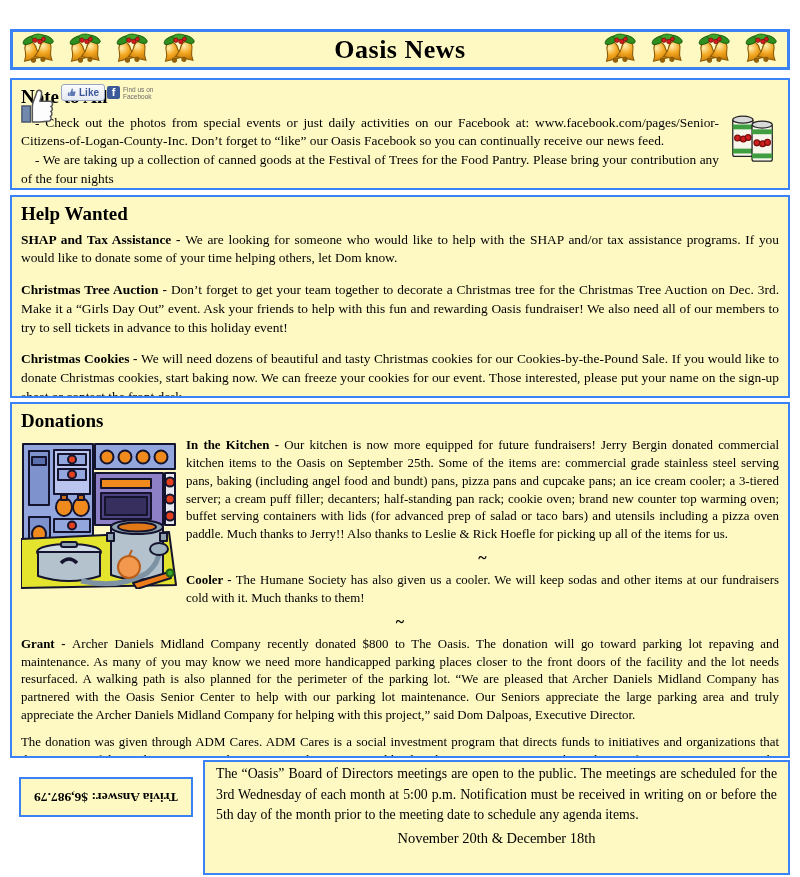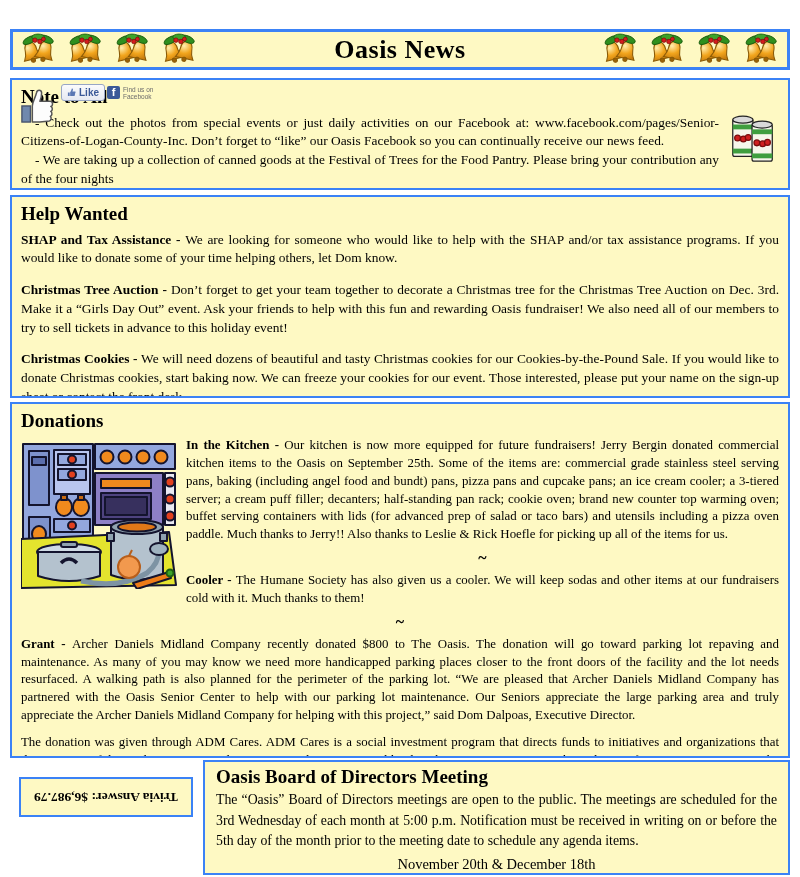--- a/index.html
+++ b/index.html
@@ -242,18 +242,17 @@
     <p class="tilde">~</p>
     <p><b class="lbl">Grant - </b><span>Archer Daniels Midland Company recently donated $800 to The Oasis.  The donation will go toward parking lot repaving and maintenance.  As many of you may know we need more handicapped parking places closer to the front doors of the facility and the lot needs resurfaced.  A walking path is also planned for the perimeter of the parking lot.  “We are pleased that Archer Daniels Midland Company has partnered with the Oasis Senior Center to help with our parking lot maintenance.  Our Seniors appreciate the large parking area and truly appreciate the Archer Daniels Midland Company for helping with this project,” said Dom Dalpoas, Executive Director.</span></p>
     <p class="padm">The donation was given through ADM Cares. ADM Cares is a social investment program that directs funds to initiatives and organizations that drive meaningful social, economic and environmental progress worldwide. The program comprises three distinct focus areas: supporting the responsible development of agriculture, improving the quality of life in ADM communities and fostering employee giving and volunteer activities.</p>
   </section>
 
   <div class="bx trivia">
     <span>Trivia Answer:  $6,987.79</span>
   </div>
 
   <section class="bx board">
-    <h2>Oasis Board of  Directors Meeting</h2>
     <p class="bd">The “Oasis” Board of Directors meetings are open to the  public.  The meetings are scheduled for the 3rd Wednesday of each month at 5:00 p.m.  Notification must be received in writing on or before the 5th day of the month prior to the meeting date to  schedule any agenda items.</p>
     <p class="dates">November 20th &amp; December 18th</p>
   </section>
 
 </div>
 
 </body></html>

